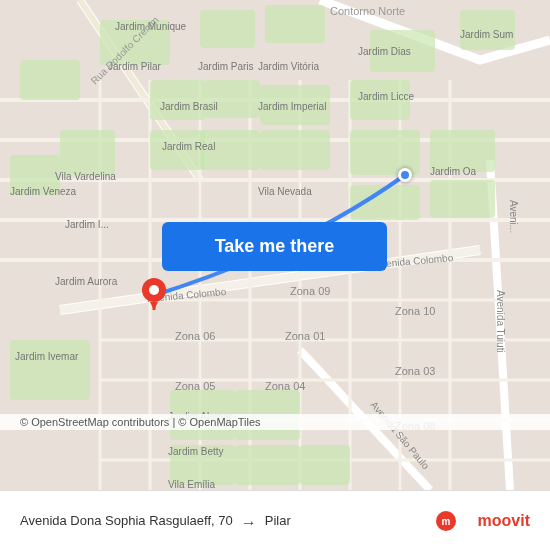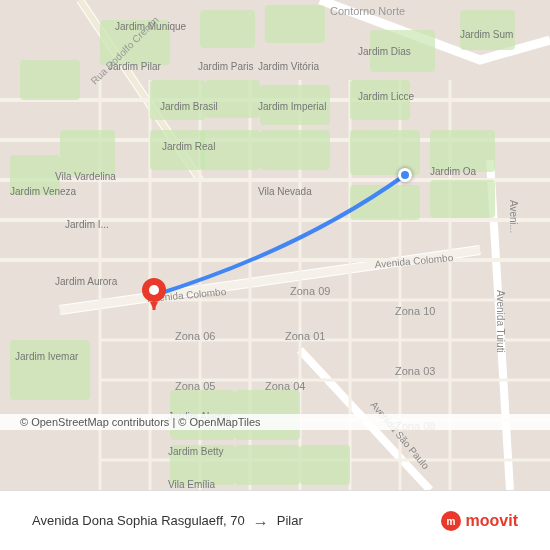--- a/index.html
+++ b/index.html
@@ -48,21 +48,21 @@
     }
 
     
     #bottom-bar {
       width: 550px;
       height: 60px;
       background-color: #ffffff;
       display: flex;
       align-items: center;
       justify-content: space-between;
-      padding: 0 32px;
+      padding: 0 20px;
       border-top: 1px solid #ddd;
     }
 
     #route-info {
       display: flex;
       align-items: center;
       gap: 8px;
       flex: 1;
     }
 
@@ -86,20 +86,21 @@
     #moovit-logo {
       display: flex;
       align-items: center;
       gap: 4px;
     }
 
     #moovit-text {
       font-size: 16px;
       font-weight: bold;
       color: #e8392b;
+      margin-left: 17px;
     }
 
     #copyright-bar {
       position: absolute;
       bottom: 60px;
       left: 0;
       width: 100%;
       background: rgba(255,255,255,0.85);
       font-size: 11px;
       color: #555;
@@ -235,20 +236,21 @@
   <div class="pin" style="top: 278px; left: 142px;">
     <svg width="24" height="32" viewBox="0 0 24 32">
       <circle cx="12" cy="12" r="12" fill="#e8392b"></circle>
       <circle cx="12" cy="12" r="5" fill="white"></circle>
       <path d="M12 24 L12 32" stroke="#e8392b" stroke-width="3"></path>
       <polygon points="12,32 8,24 16,24" fill="#e8392b"></polygon>
     </svg>
   </div>
 
   
+  <button id="take-me-there-btn">Take me there</button>
 
   
   <div id="copyright-bar">
     <span>© OpenStreetMap contributors | © OpenMapTiles</span>
   </div>
 </div>
 
 <div id="bottom-bar">
   <div id="route-info">
     <span id="origin-text">Avenida Dona Sophia Rasgulaeff, 70</span>

